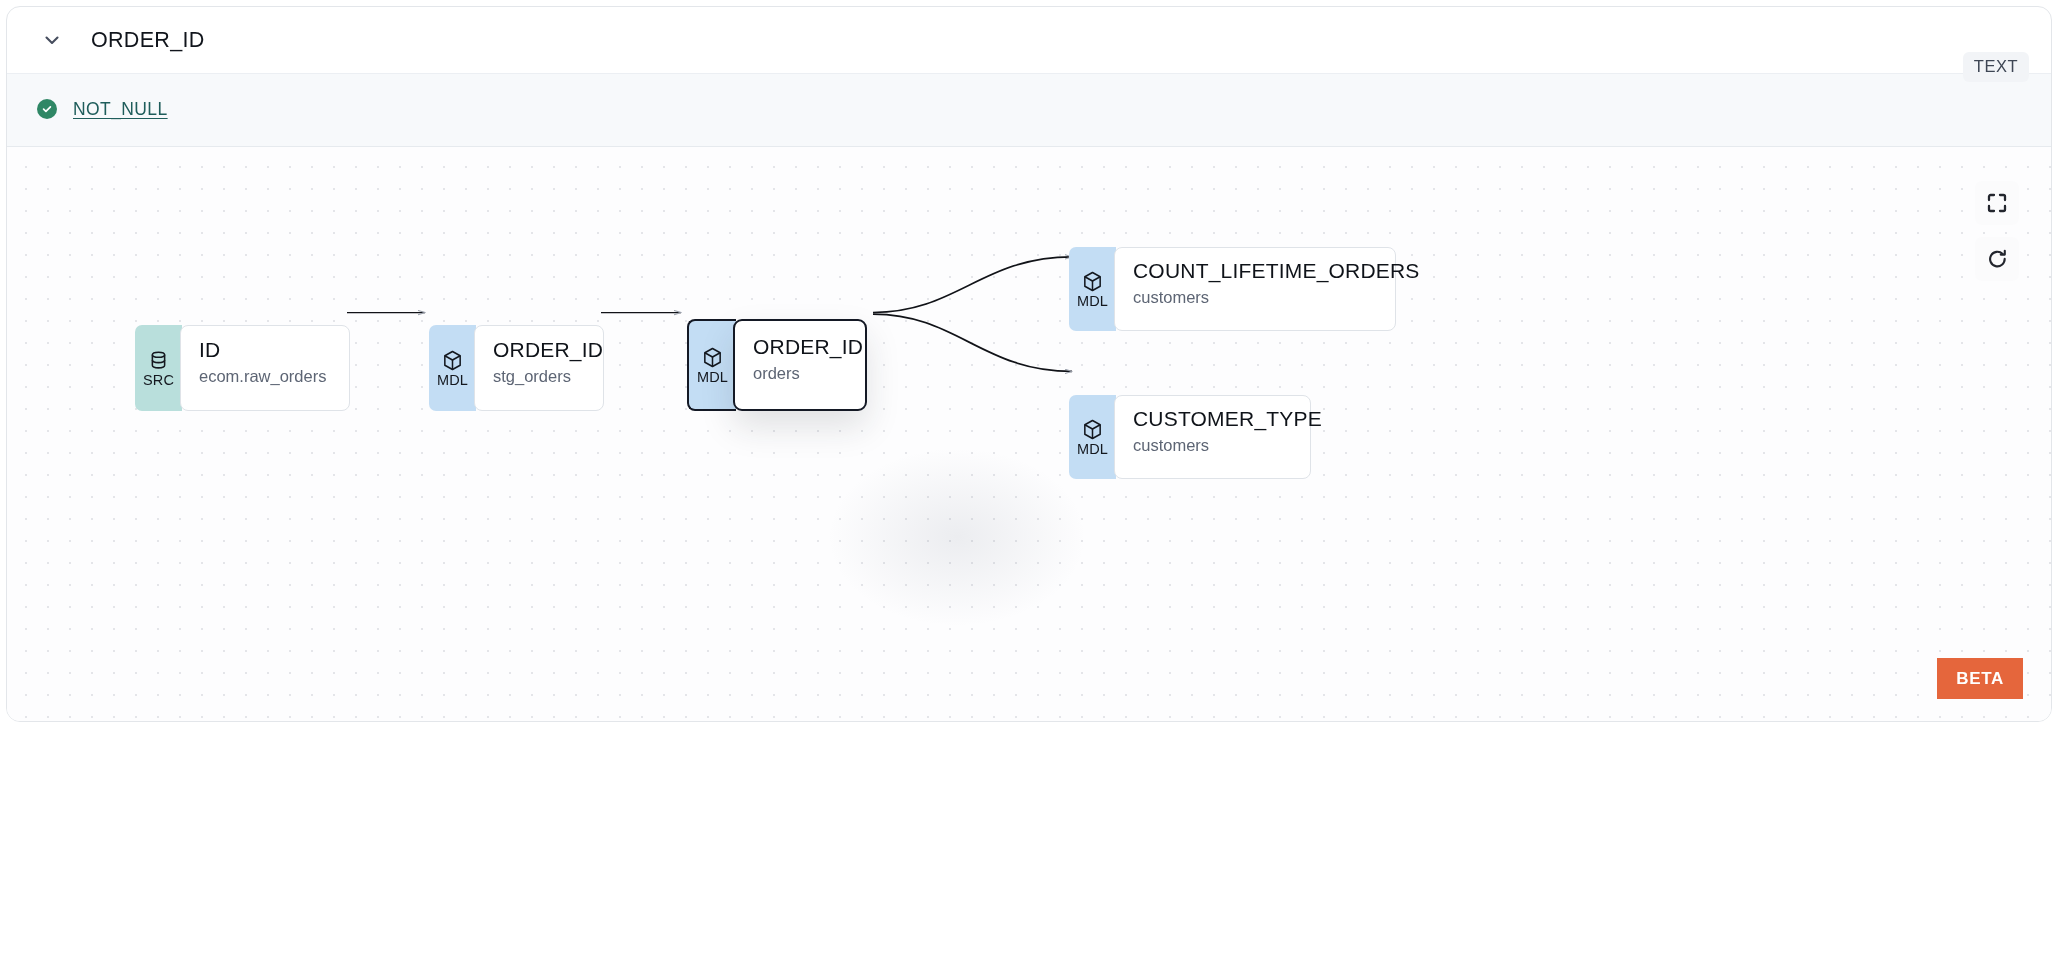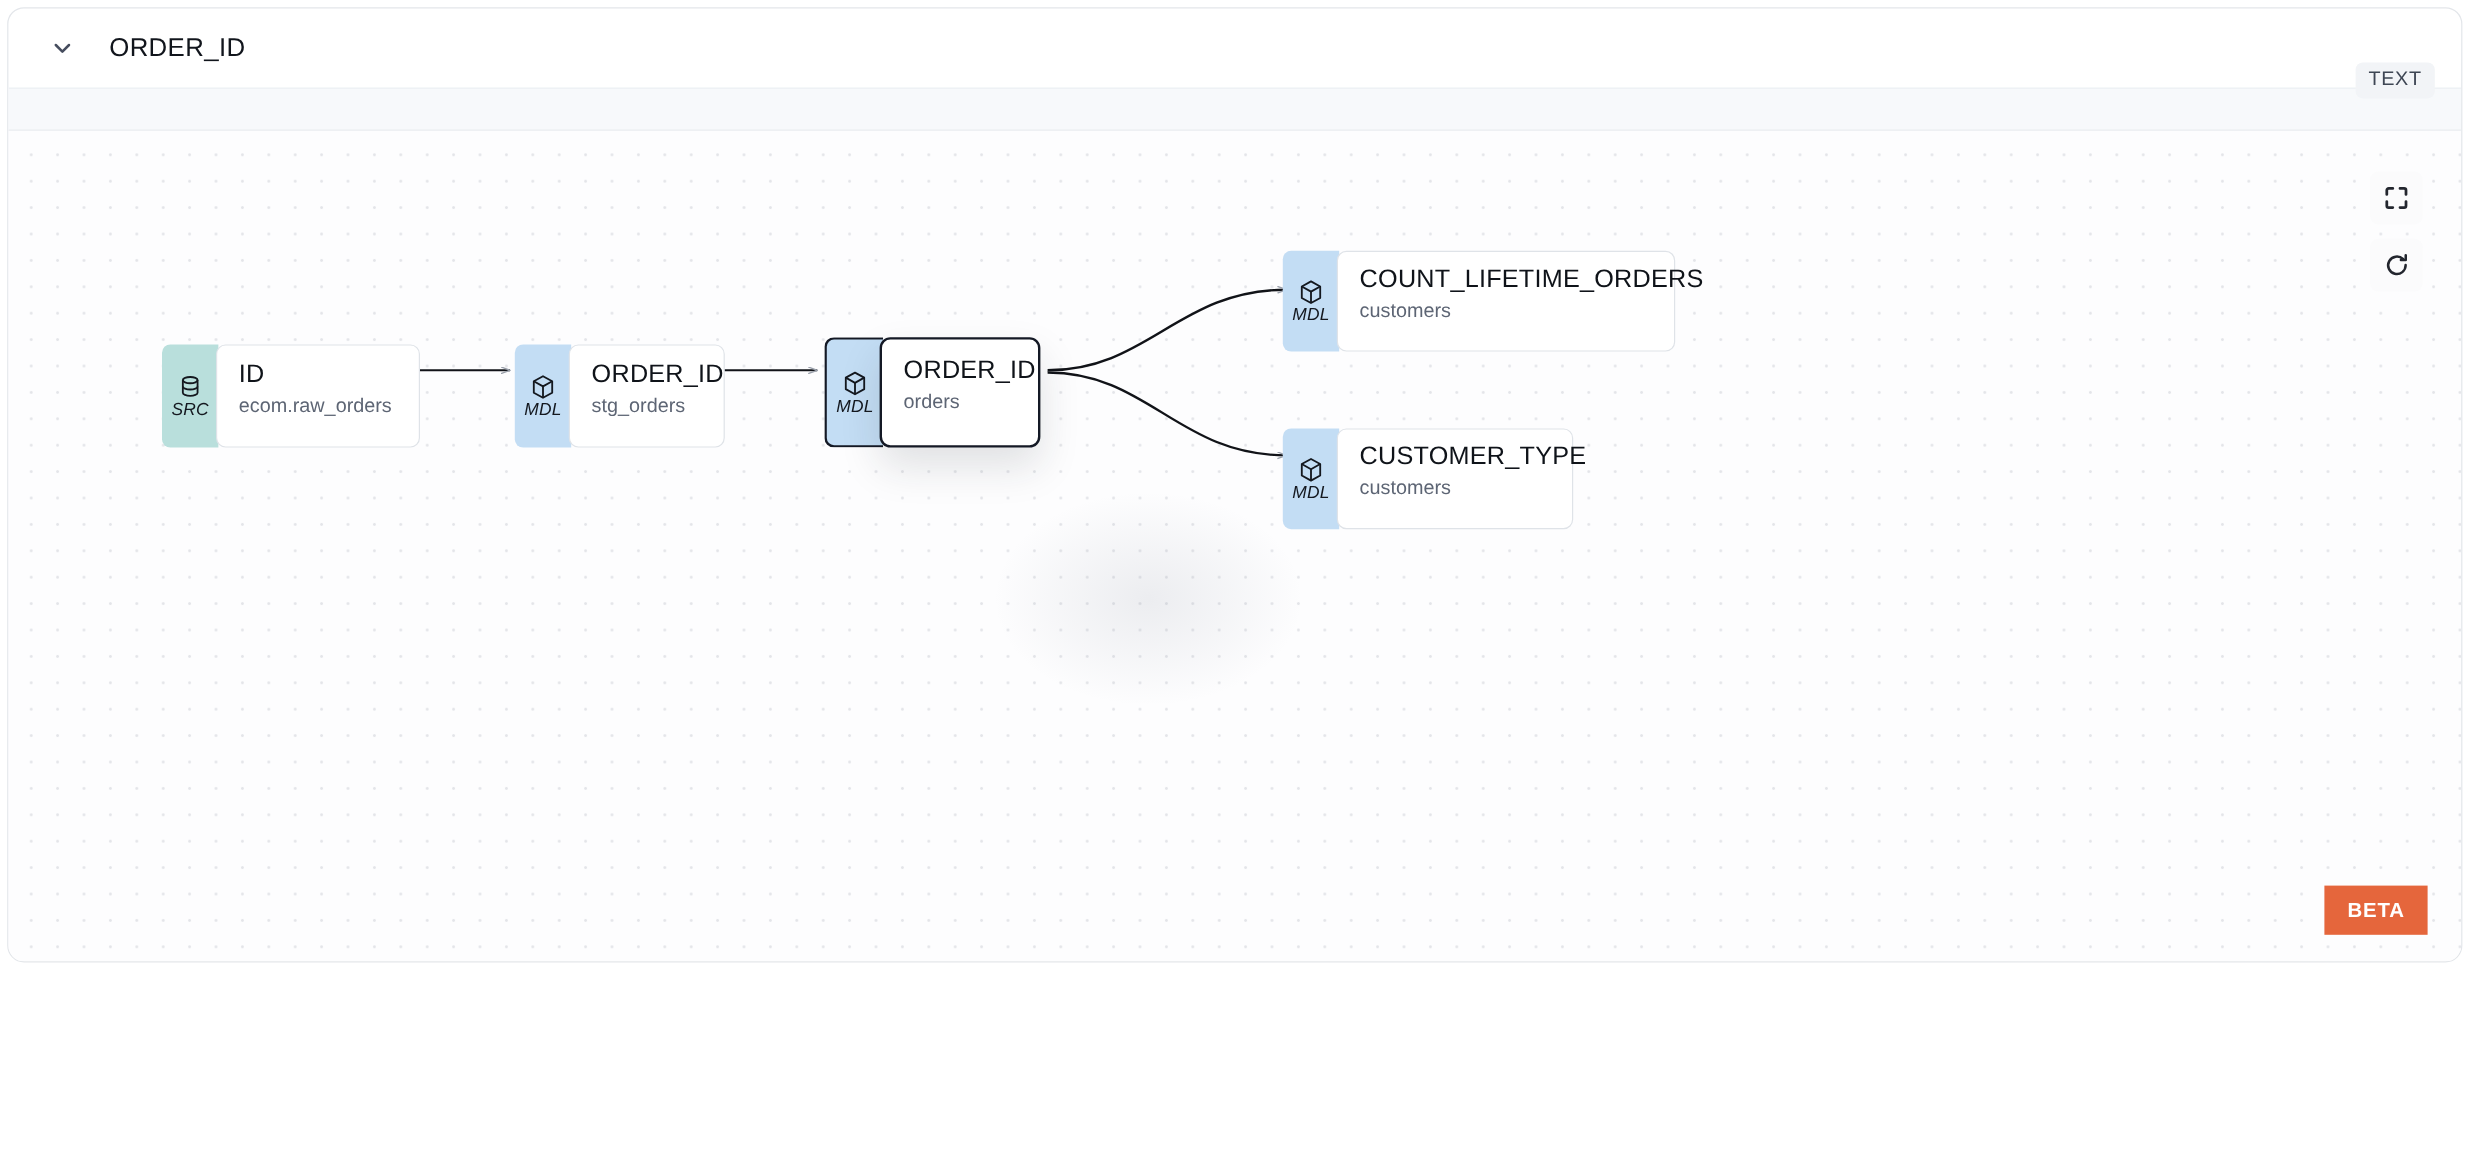--- a/index.html
+++ b/index.html
@@ -11,21 +11,21 @@
     font-family: "Liberation Sans", "DejaVu Sans", sans-serif;
     overflow: hidden;
   }
 
   
   .card {
     position: absolute;
     left: 6px;
     top: 6px;
     width: 2046px;
-    height: 796px;
+    height: 716px;
     background: #ffffff;
     border: 1px solid #e3e6ea;
     border-radius: 14px;
     overflow: hidden;
     display: flex;
     flex-direction: column;
   }
 
   
   .card-header {
@@ -132,21 +132,20 @@
   .node-badge {
     width: 47px;
     border-radius: 7px 0 0 7px;
     display: flex;
     flex-direction: column;
     align-items: center;
     justify-content: center;
     gap: 1px;
     flex: 0 0 47px;
     padding: 7px 0 6px;
-    font-style: italic;
   }
   .node-badge.src { background: #b9dfdc; }
   .node-badge.mdl { background: #c3ddf4; }
   .node-badge svg { display: block; }
   .badge-label {
     font-size: 14.5px;
     color: #14181f;
     letter-spacing: .2px;
     line-height: 1;
   }
@@ -244,20 +243,28 @@
         <path d="M4.5 7.5L10 13L15.5 7.5" stroke="#464d5e" stroke-width="2.1" stroke-linecap="round" stroke-linejoin="round"></path>
       </svg>
     </div>
     <div class="col-title">ORDER_ID</div>
     <div class="type-badge">TEXT</div>
   </div>
 
 
   <div class="tests">
 
+    <div class="test-row">
+      <span class="check-icon">
+        <svg width="12" height="12" viewBox="0 0 12 12" fill="none">
+          <path d="M2.6 6.2L4.9 8.4L9.4 3.8" stroke="#ffffff" stroke-width="1.7" stroke-linecap="round" stroke-linejoin="round"></path>
+        </svg>
+      </span>
+      <span class="test-link">NOT_NULL</span>
+    </div>
 
 
   </div>
 
   <div class="canvas">
 
     <div class="sel-glow" style="left:820px; top:300px;"></div>
 
     <svg class="edges-svg" viewBox="0 0 2044 742" preserveAspectRatio="none">
       <defs>

